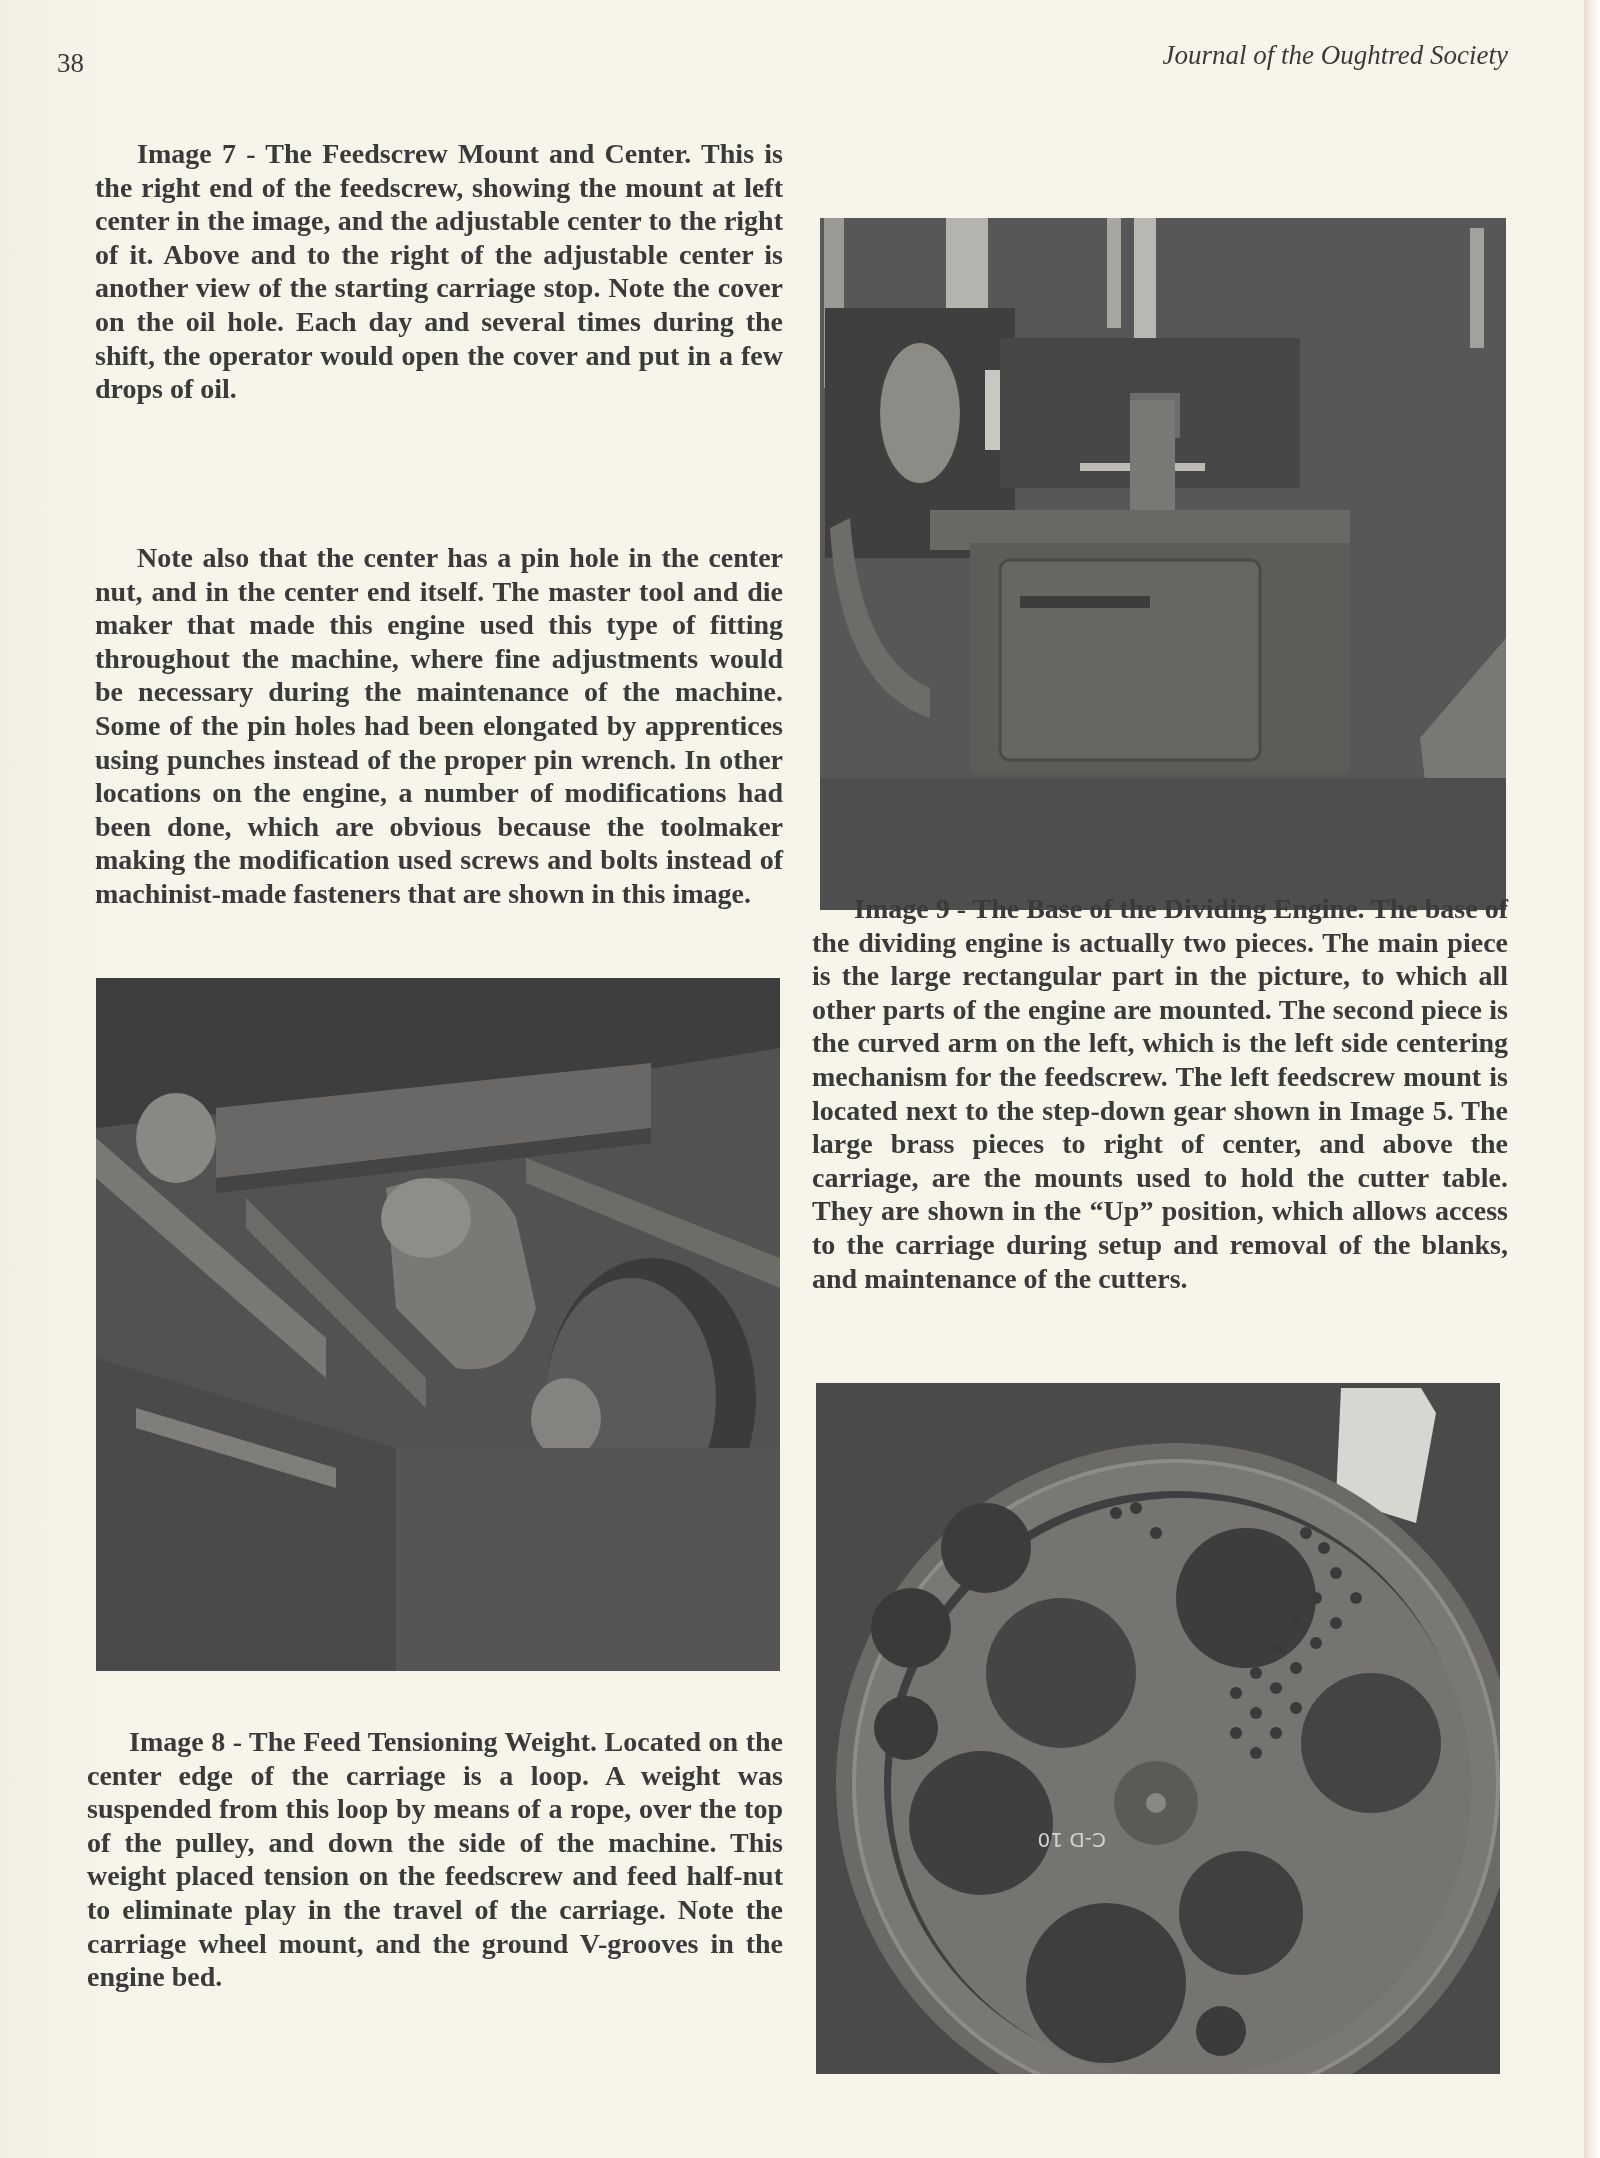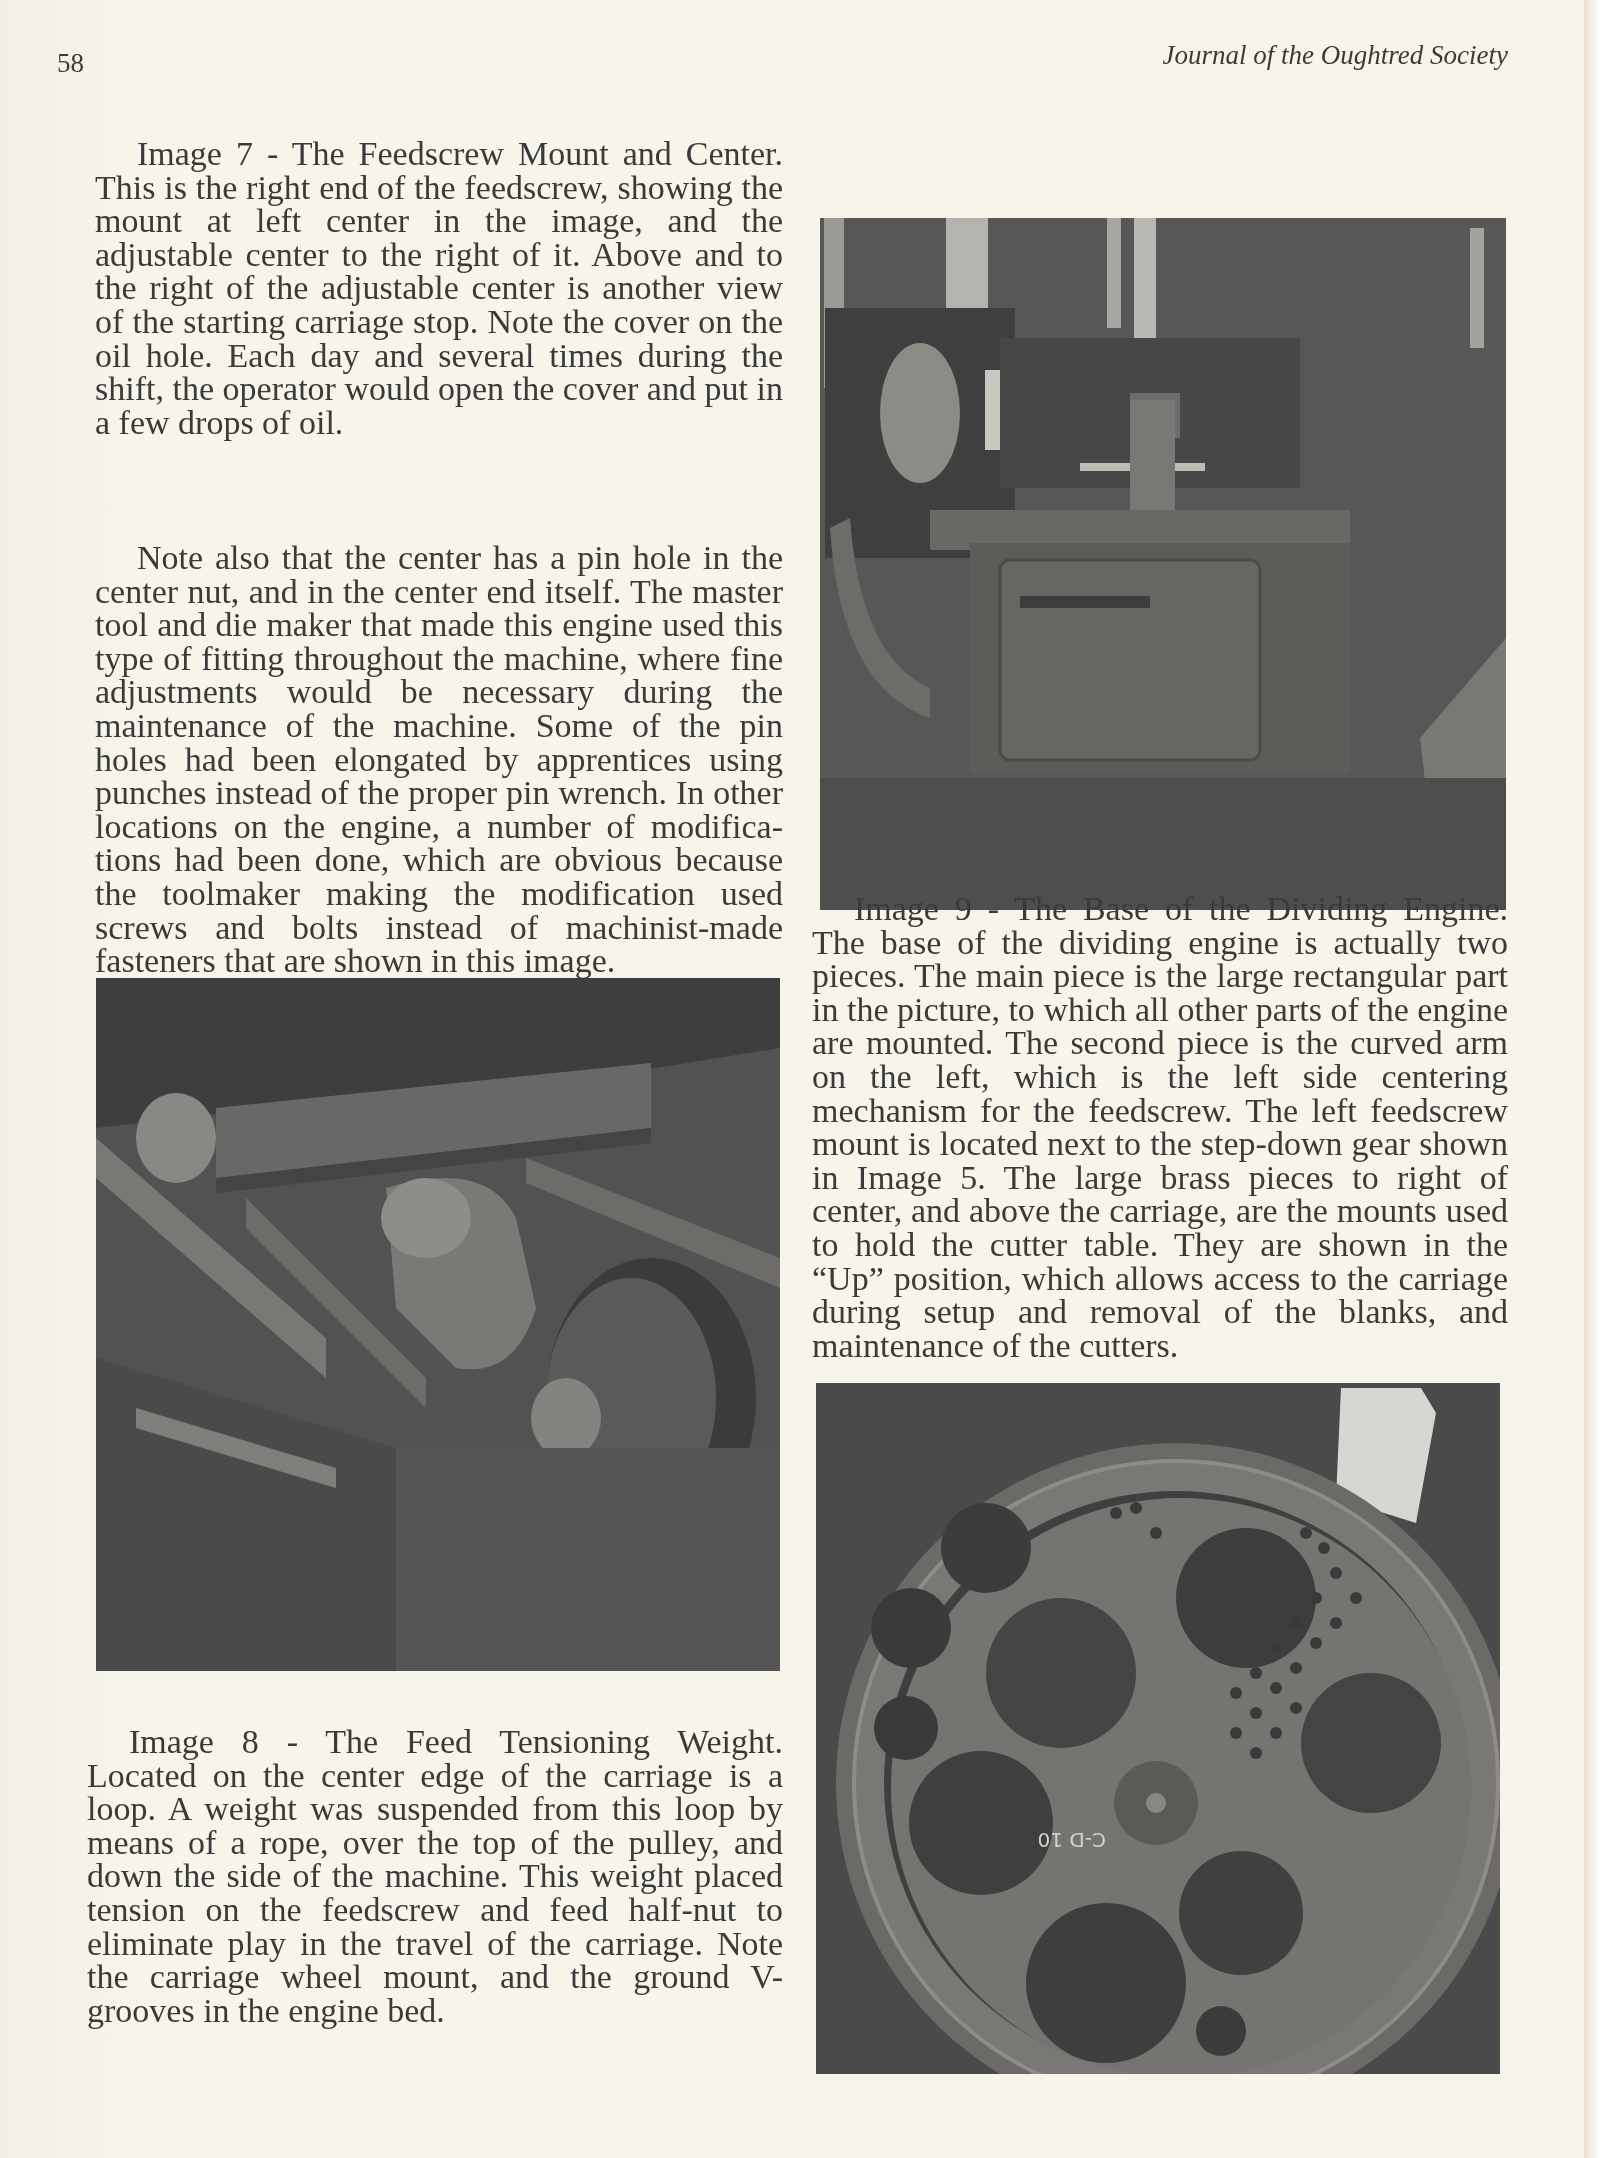--- a/index.html
+++ b/index.html
@@ -18,36 +18,36 @@
     background: linear-gradient(to right, #e6dcd1, #f3ece4 40%, #ffffff);
   }
   .folio {
     position: absolute; top: 48px; left: 57px; font-size: 27px; color: #3a3a3a;
   }
   .running-head {
     position: absolute; top: 40px; right: 92px; font-size: 27px; font-style: italic;
     color: #3a3a3a; white-space: nowrap;
   }
   .para {
-    position: absolute; font-size: 34px; line-height: 33.6px; text-align: justify;
-    hyphens: manual; margin: 0;
+    position: absolute; font-size: 28px; line-height: 33.6px; text-align: justify;
+    hyphens: manual; margin: 0; font-weight: bold;
   }
   .para .indent { display: inline-block; width: 42px; }
   .photo {
     position: absolute; background: #565656; overflow: hidden;
   }
   .photo svg { display: block; width: 100%; height: 100%; }
 </style>
 </head>
 <body>
 
 <div class="page-shade-left"></div>
 <div class="page-edge-right"></div>
 
-<div class="folio">58</div>
+<div class="folio">38</div>
 <div class="running-head">Journal of the Oughtred Society</div>
 
 <p class="para" style="left:95px; top:137px; width:688px;">
   <span class="indent"></span><span>Image 7 - The Feedscrew Mount and Center. This is the right end of the feedscrew, showing the mount at left center in the image, and the adjustable center to the right of it. Above and to the right of the adjustable center is another view of the starting carriage stop. Note the cover on the oil hole. Each day and several times during the shift, the operator would open the cover and put in a few drops of oil.</span>
 </p>
 
 <p class="para" style="left:95px; top:541px; width:688px;">
   <span class="indent"></span><span>Note also that the center has a pin hole in the cen­ter nut, and in the center end itself. The master tool and die maker that made this engine used this type of fitting throughout the machine, where fine adjustments would be necessary during the maintenance of the ma­chine. Some of the pin holes had been elongated by ap­prentices using punches instead of the proper pin wrench. In other locations on the engine, a number of modifica­tions had been done, which are obvious because the tool­maker making the modification used screws and bolts in­stead of machinist-made fasteners that are shown in this image.</span>
 </p>
 

